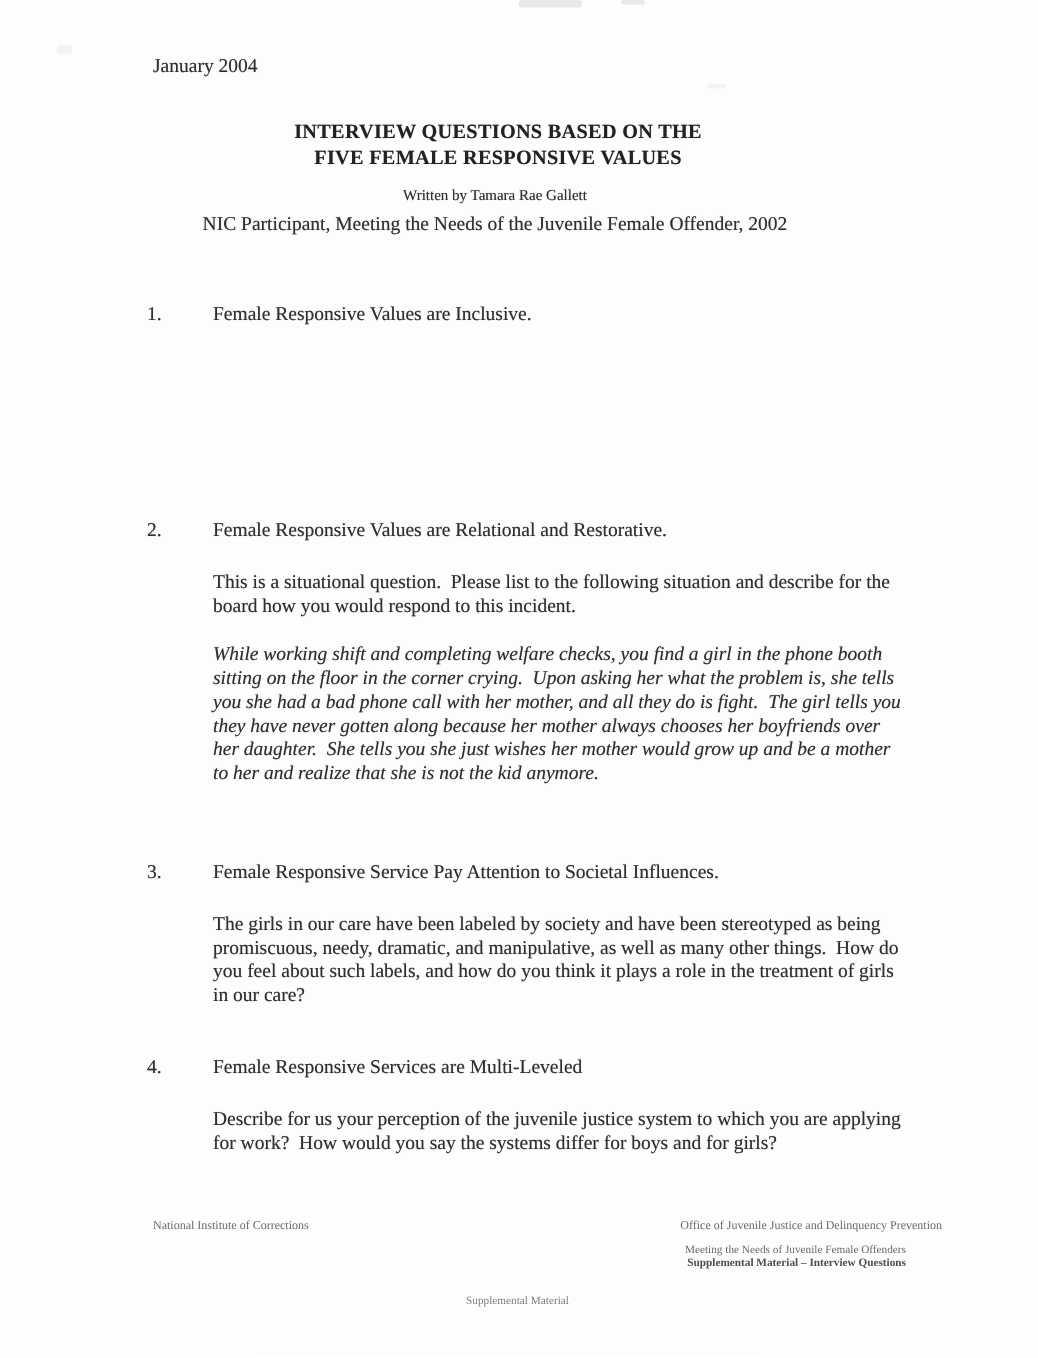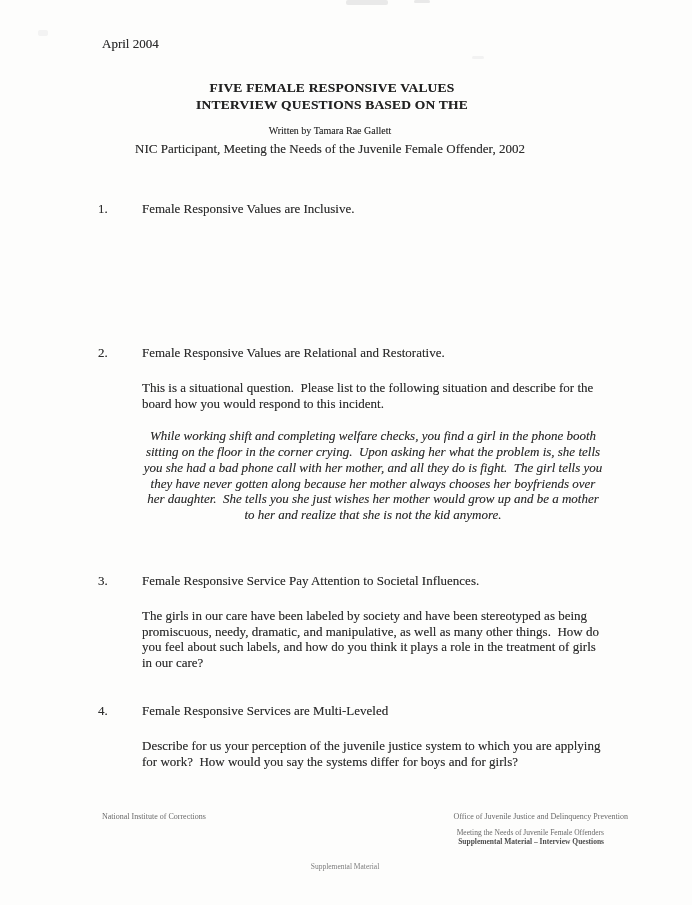--- a/index.html
+++ b/index.html
@@ -89,21 +89,20 @@
     flex: 1;
   }
   .q-para {
     margin: 19px 0 0 44px;
     width: 462px;
     line-height: 15.7px;
     white-space: pre-wrap;
   }
   .q-para + .q-para {
     margin-top: 17px;
-    text-align: center;
   }
   .q-para.italic {
     font-style: italic;
   }
 
   .footer-left, .footer-right, .footer-center, .footer-bottom {
     position: absolute;
     font-family: Liberation Serif, serif;
     color: #6a6a6a;
   }
@@ -141,25 +140,25 @@
 </head>
 <body>
 
 <div class="page">
 
   <div class="smudge s1"></div>
   <div class="smudge s2"></div>
   <div class="smudge s3"></div>
   <div class="smudge s4"></div>
 
-  <div class="date scan-text">April 2004</div>
+  <div class="date scan-text">January 2004</div>
 
   <div class="title-block scan-text">
+    <div>INTERVIEW QUESTIONS BASED ON THE</div>
     <div>FIVE FEMALE RESPONSIVE VALUES</div>
-    <div>INTERVIEW QUESTIONS BASED ON THE</div>
   </div>
 
   <div class="byline scan-text">Written by Tamara Rae Gallett</div>
   <div class="subline scan-text">NIC Participant, Meeting the Needs of the Juvenile Female Offender, 2002</div>
 
   <section class="question q1 scan-text">
     <div class="q-head">
       <span class="q-num">1.</span>
       <span class="q-heading">Female Responsive Values are Inclusive.</span>
     </div>

